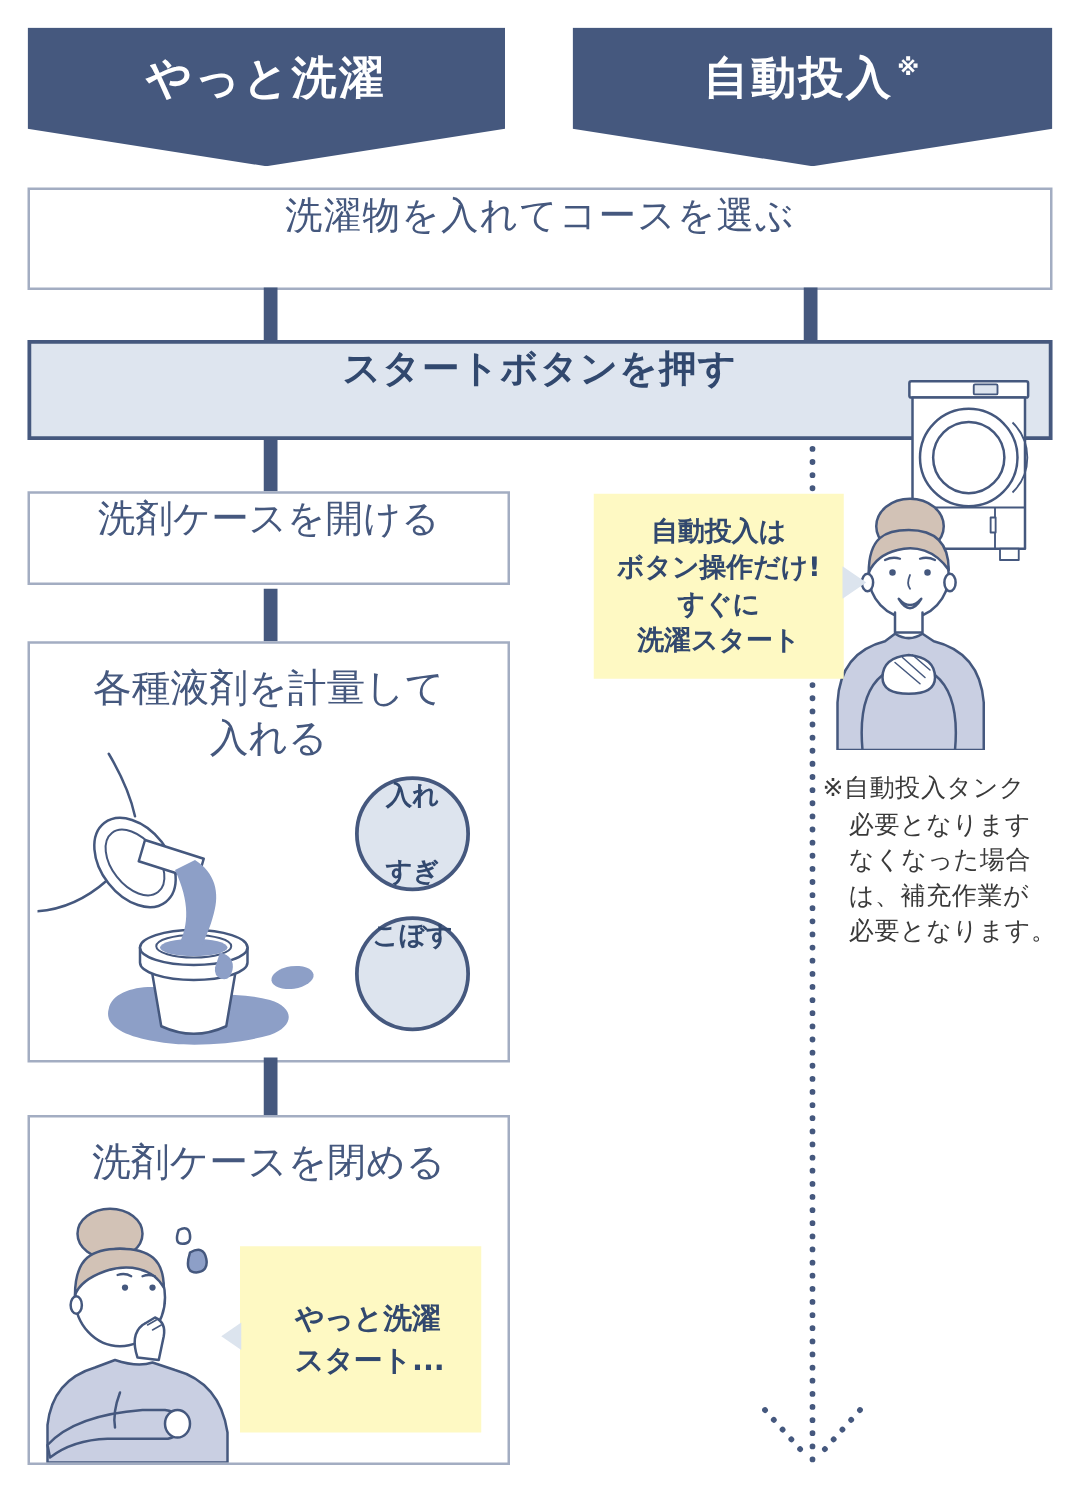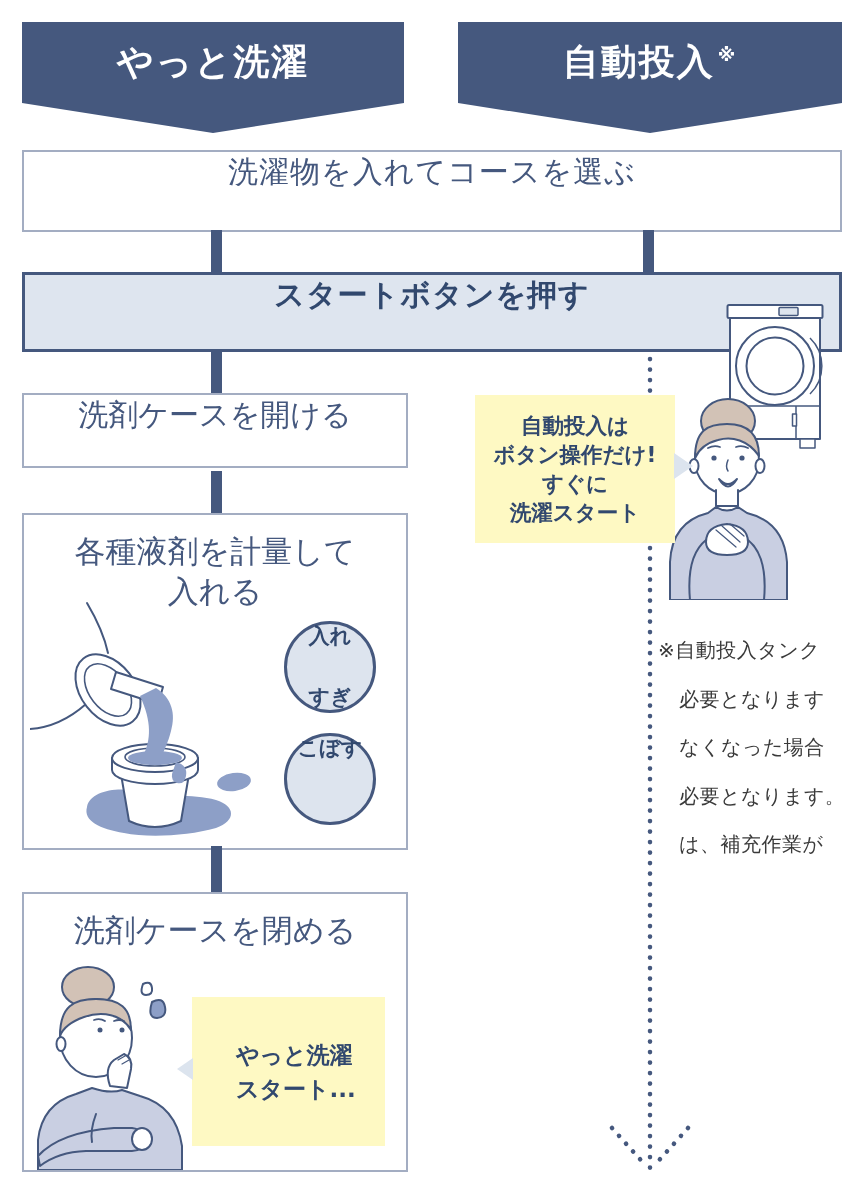--- a/index.html
+++ b/index.html
@@ -47,21 +47,21 @@
     font-size:21.5px;line-height:29px;}
   .bubble-auto::after{content:"";position:absolute;right:-18px;top:58px;
     border-top:13px solid transparent;border-bottom:13px solid transparent;border-left:19px solid #dce4ee;}
   .bubble-manual{left:192px;top:997px;width:193px;height:149px;align-items:flex-start;padding-left:44px;
     font-size:23px;line-height:34px;}
   .bubble-manual::after{content:"";position:absolute;left:-15px;top:61px;
     border-top:11px solid transparent;border-bottom:11px solid transparent;border-right:16px solid #dce4ee;}
   .bubble span{display:block;}
   
   .footnote{left:658px;top:616px;width:200px;font-size:20px;line-height:28.5px;color:#3a3a3a;letter-spacing:0.5px;}
-  .footnote .fn-line{display:block;margin-top:20px;}
+  .footnote .fn-line{display:block;}
   .footnote .fn-line + .fn-line{padding-left:21px;}
   svg{display:block;}
 </style>
 </head>
 <body>
 
 <div class="stage">
 
   <div class="abs banner banner-manual">
     <span>やっと洗濯</span>
@@ -226,17 +226,17 @@
     <span>自動投入は</span>
     <span>ボタン操作だけ!</span>
     <span>すぐに</span>
     <span>洗濯スタート</span>
   </div>
 
   <div class="abs footnote">
     <span class="fn-line">※自動投入タンク</span>
     <span class="fn-line">必要となります</span>
     <span class="fn-line">なくなった場合</span>
+    <span class="fn-line">は、補充作業が</span>
     <span class="fn-line">必要となります。</span>
-    <span class="fn-line">は、補充作業が</span>
   </div>
 
 </div>
 
 </body></html>

